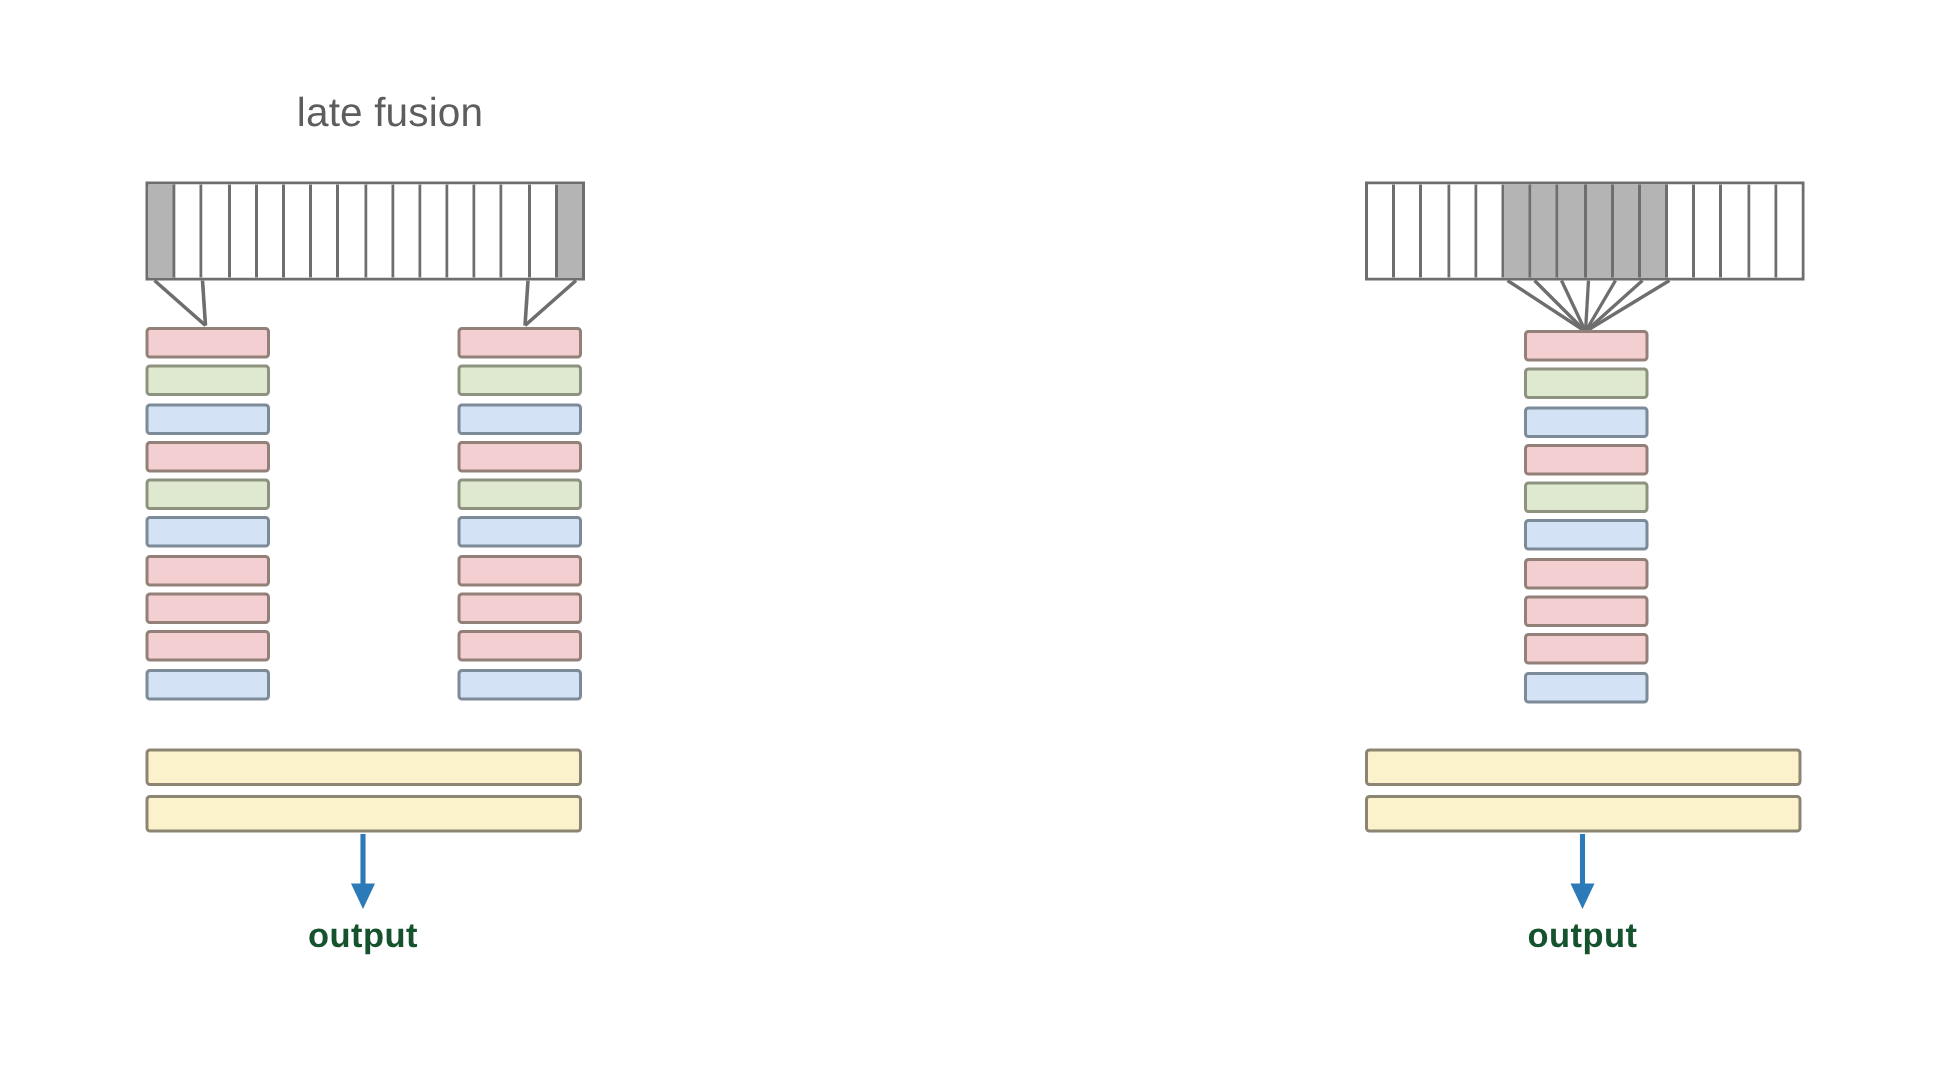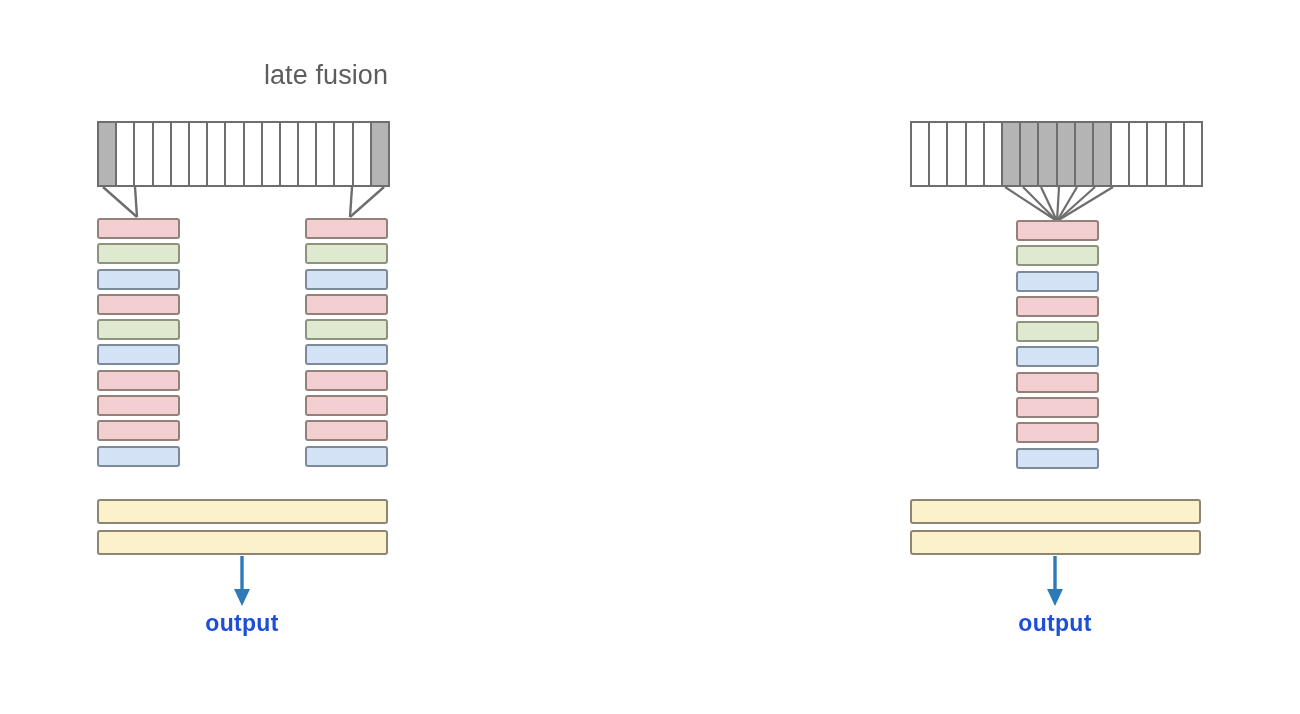--- a/index.html
+++ b/index.html
@@ -20,21 +20,21 @@
     width: 1300px;
     height: 714px;
   }
 
   
   .panel {
     position: absolute;
     top: 0;
     height: 714px;
   }
-  #panel-late  { left: 0px;   width: 520px; padding-left: 44px; }
+  #panel-late  { left: 0px;   width: 520px; }
   #panel-early { left: 780px; width: 520px; }
 
   .panel-title {
     position: absolute;
     top: 60px;
     width: 100%;
     text-align: center;
     font-size: 27px;
     font-weight: 400;
     color: #5d5d5d;
@@ -96,21 +96,21 @@
   
   .arrow {
     position: absolute;
     overflow: visible;
   }
   .output-label {
     position: absolute;
     text-align: center;
     font-size: 23px;
     font-weight: bold;
-    color: #1d4ed8;
+    color: #14532d;
     white-space: nowrap;
     letter-spacing: 0.3px;
   }
 </style>
 </head>
 <body>
 
 <div class="canvas">
 
   <div class="panel" id="panel-late">

